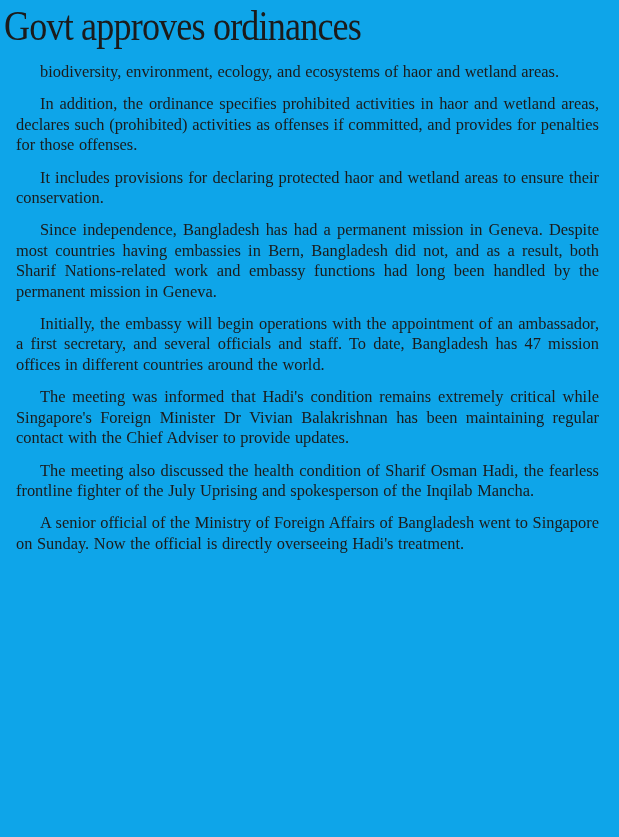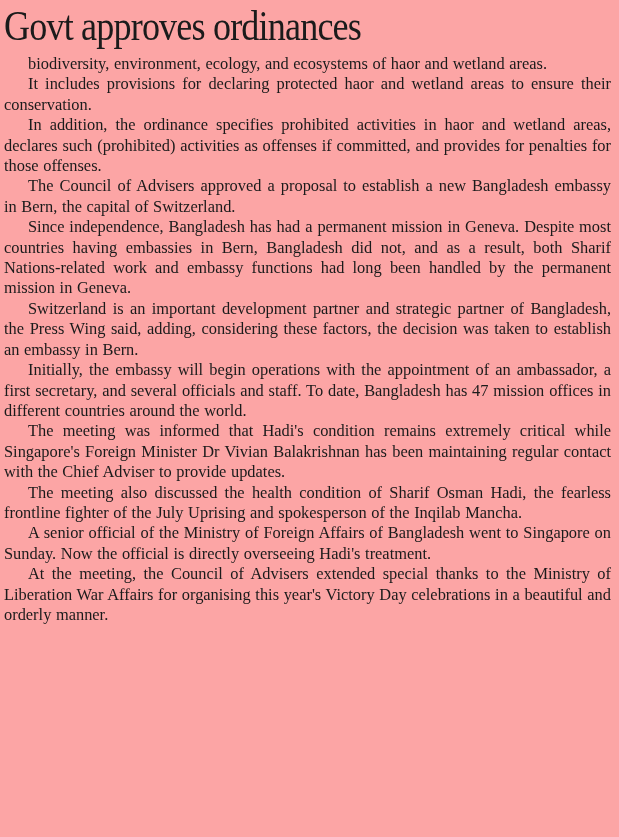--- a/index.html
+++ b/index.html
@@ -4,21 +4,21 @@
 <style>
   html, body {
     margin: 0;
     padding: 0;
     background: #ffffff;
   }
   .page {
     position: relative;
     width: 619px;
     height: 837px;
-    background: #fca5a5;
+    background: #0ea5e9;
     overflow: hidden;
     box-sizing: border-box;
     padding: 2px 8px 0 4px;
     color: #1b1b1b;
   }
   .headline {
     font-family: "Liberation Serif", "DejaVu Serif", serif;
     font-size: 43px;
     line-height: 48px;
     font-weight: normal;
@@ -30,51 +30,48 @@
     color: #1b1b1b;
   }
   .article-body {
     font-family: "Liberation Serif", "DejaVu Serif", serif;
     font-size: 16.4px;
     line-height: 20.4px;
     text-align: justify;
     color: #1b1b1b;
   }
   .article-body p {
-    margin: 0;
+    margin: 12px;
     padding: 0;
     text-indent: 24px;
     word-spacing: 0.5px;
   }
 </style>
 </head>
 <body>
 
 <div class="page">
   <h1 class="headline">Govt approves ordinances</h1>
 
   <div class="article-body">
 
       <p>biodiversity, environment, ecology, and ecosystems of haor and wetland areas.</p>
 
+      <p>In addition, the ordinance specifies prohibited activities in haor and wetland areas, declares such (prohibited) activities as offenses if committed, and provides for penalties for those offenses.</p>
+
       <p>It includes provisions for declaring protected haor and wetland areas to ensure their conservation.</p>
-
-      <p>In addition, the ordinance specifies prohibited activities in haor and wetland areas, declares such (prohibited) activities as offenses if committed, and provides for penalties for those offenses.</p>
 
 
 
-      <p>The Council of Advisers approved a proposal to establish a new Bangladesh embassy in Bern, the capital of Switzerland.</p>
 
       <p>Since independence, Bangladesh has had a permanent mission in Geneva. Despite most countries having embassies in Bern, Bangladesh did not, and as a result, both Sharif Nations-related work and embassy functions had long been handled by the permanent mission in Geneva.</p>
 
-      <p>Switzerland is an important development partner and strategic partner of Bangladesh, the Press Wing said, adding, considering these factors, the decision was taken to establish an embassy in Bern.</p>
 
       <p>Initially, the embassy will begin operations with the appointment of an ambassador, a first secretary, and several officials and staff. To date, Bangladesh has 47 mission offices in different countries around the world.</p>
 
       <p>The meeting was informed that Hadi's condition remains extremely critical while Singapore's Foreign Minister Dr Vivian Balakrishnan has been maintaining regular contact with the Chief Adviser to provide updates.</p>
 
       <p>The meeting also discussed the health condition of Sharif Osman Hadi, the fearless frontline fighter of the July Uprising and spokesperson of the Inqilab Mancha.</p>
 
       <p>A senior official of the Ministry of Foreign Affairs of Bangladesh went to Singapore on Sunday. Now the official is directly overseeing Hadi's treatment.</p>
 
-      <p>At the meeting, the Council of Advisers extended special thanks to the Ministry of Liberation War Affairs for organising this year's Victory Day celebrations in a beautiful and orderly manner.</p>
     </div>
 </div>
 
 </body></html>

